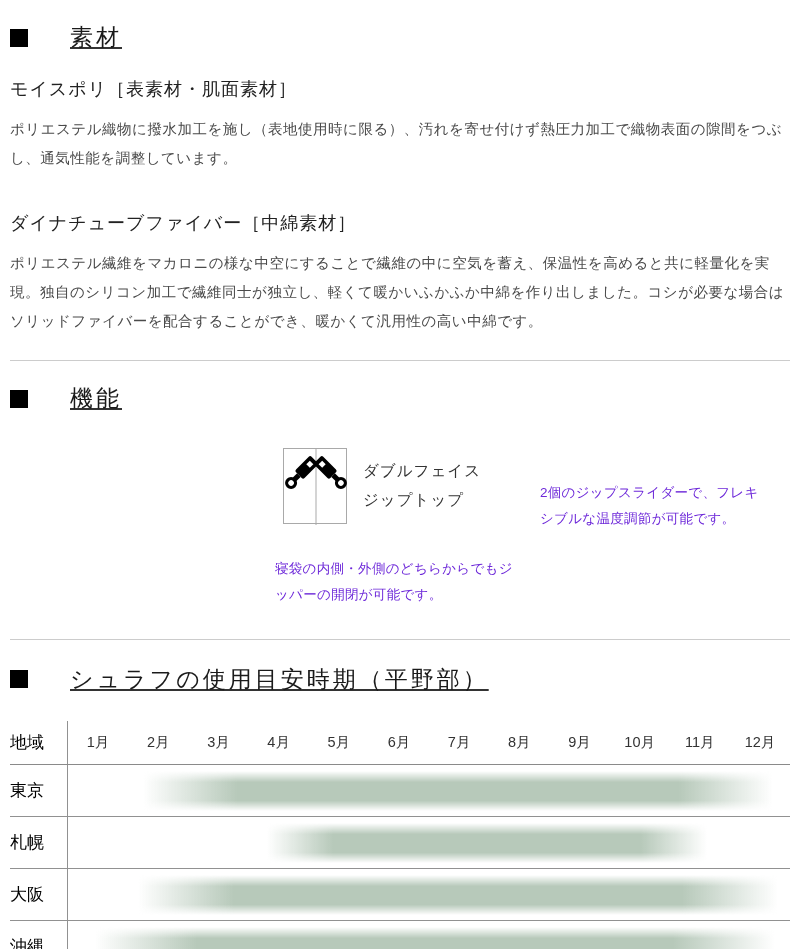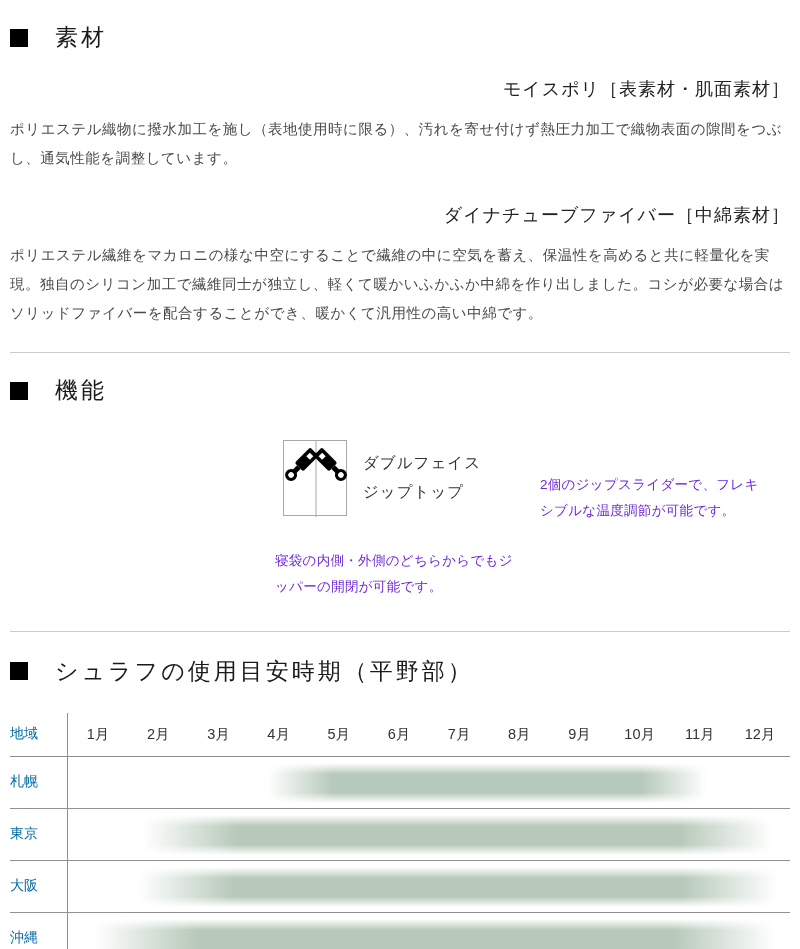--- a/index.html
+++ b/index.html
@@ -6,26 +6,26 @@
   * { margin:0; padding:0; box-sizing:border-box; }
   html,body { background:#fff; }
   body {
     width:800px; min-height:949px; margin:0 auto;
     font-family:"Liberation Sans","DejaVu Sans",sans-serif;
     color:#333;
   }
   .page { padding:16px 10px 18px 10px; }
 
   
-  .section-title { display:flex; align-items:center; gap:27px; margin-top:6px; }
+  .section-title { display:flex; align-items:center; gap:42px; margin-top:6px;text-decoration:underline; }
   .section-title .sq { width:18px; height:18px; background:#000; flex:none; }
   .section-title .t { font-size:23px; letter-spacing:3px; color:#1a1a1a; }
 
   
-  .material-name { font-size:18px; font-weight:normal; color:#222; letter-spacing:1px; margin-top:24px;text-align:right; }
+  .material-name { font-size:18px; font-weight:normal; color:#222; letter-spacing:1px; margin-top:24px; }
   .material-desc { font-size:14.5px; line-height:29px; color:#4a4a4a; margin-top:14px; letter-spacing:0.5px; }
 
   .divider { border:none; border-top:1px solid var(--divider); margin-top:24px; }
 
   
   .features-row { display:flex; margin-top:34px;justify-content:flex-end; }
   .feature { width:265px; }
   .feature:last-child { width:250px; }
   .feature-top { display:flex; align-items:center; gap:16px; padding-left:8px; }
   .feature:first-child .feature-top,
@@ -34,21 +34,21 @@
   .icon-box svg { position:absolute; inset:0; }
   .feature-label { font-size:15.5px; line-height:1.85; color:#333; white-space:pre-line; letter-spacing:1px; }
   .feature-desc { font-size:13.5px; line-height:1.95; color:#6d28d9; margin-top:32px; padding-right:20px; padding-left:0; letter-spacing:0.3px; }
 
   
   .chart { margin-top:26px; }
   .chart-row { display:flex; height:52px; position:relative; border-bottom:1px solid var(--line-gray); }
   .chart-row.header { height:44px; border-bottom:1px solid #8a8a8a; }
   .region-cell {
     width:58px; flex:none; border-right:1px solid var(--line-gray);
-    display:flex; align-items:center; font-size:14px; color:#0369a1;
+    display:flex; align-items:center; font-size:17px; color:#000000;
   }
   .months { flex:1; display:flex; align-items:center; }
   .month-cell { flex:1; text-align:center; font-size:14.5px; color:#333; }
   .bar-area { flex:1; position:relative; }
   .bar {
     position:absolute; top:6px; height:40px;
     background:linear-gradient(to right,
       rgba(183,201,186,0) 0%, var(--bar-color) 15%,
       var(--bar-color) 85%, rgba(183,201,186,0) 100%);
     -webkit-mask-image:linear-gradient(to bottom, transparent 0%, #000 28%, #000 74%, transparent 100%);
@@ -62,21 +62,21 @@
 
   <section>
     <div class="section-title">
       <span class="sq"></span>
       <span class="t">素材</span>
     </div>
 
     <h3 class="material-name">モイスポリ［表素材・肌面素材］</h3>
     <p class="material-desc">ポリエステル織物に撥水加工を施し（表地使用時に限る）、汚れを寄せ付けず熱圧力加工で織物表面の隙間をつぶし、通気性能を調整しています。</p>
 
-    <h3 class="material-name" style="margin-top:30px;">ダイナチューブファイバー［中綿素材］</h3>
+    <h3 class="material-name" style="margin-top:38px;">ダイナチューブファイバー［中綿素材］</h3>
     <p class="material-desc">ポリエステル繊維をマカロニの様な中空にすることで繊維の中に空気を蓄え、保温性を高めると共に軽量化を実現。独自のシリコン加工で繊維同士が独立し、軽くて暖かいふかふか中綿を作り出しました。コシが必要な場合はソリッドファイバーを配合することができ、暖かくて汎用性の高い中綿です。</p>
   </section>
 
   <hr class="divider">
 
   <section style="margin-top:22px;">
     <div class="section-title">
       <span class="sq"></span>
       <span class="t">機能</span>
     </div>
@@ -140,30 +140,30 @@
           <div class="month-cell">7月</div>
           <div class="month-cell">8月</div>
           <div class="month-cell">9月</div>
           <div class="month-cell">10月</div>
           <div class="month-cell">11月</div>
           <div class="month-cell">12月</div>
         </div>
       </div>
 
       <div class="chart-row">
-        <div class="region-cell">札幌</div>
+        <div class="region-cell">東京</div>
         <div class="bar-area">
-          <div class="bar" style="left: 27.5%; width: 61%;"></div>
+          <div class="bar" style="left: 10.4%; width: 87.2%;"></div>
         </div>
       </div>
 
       <div class="chart-row">
-        <div class="region-cell">東京</div>
+        <div class="region-cell">札幌</div>
         <div class="bar-area">
-          <div class="bar" style="left: 10.4%; width: 87.2%;"></div>
+          <div class="bar" style="left: 27.5%; width: 61%;"></div>
         </div>
       </div>
 
       <div class="chart-row">
         <div class="region-cell">大阪</div>
         <div class="bar-area">
           <div class="bar" style="left: 9.7%; width: 88.6%;"></div>
         </div>
       </div>
 

